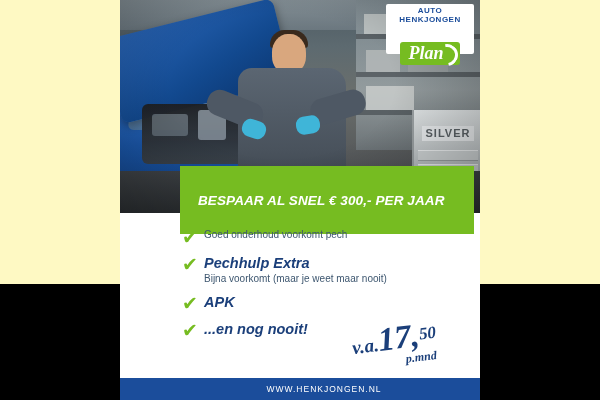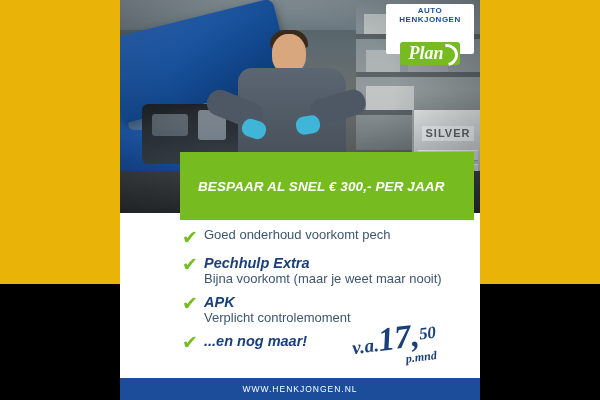--- a/index.html
+++ b/index.html
@@ -10,21 +10,21 @@
   body {
     width: 600px;
     height: 400px;
     overflow: hidden;
     font-family: "Liberation Sans", sans-serif;
   }
   .stage {
     position: relative;
     width: 600px;
     height: 284px;
-    background: #eab308;
+    background: #fef9c3;
   }
   .poster {
     position: absolute;
     left: 120px;
     top: 0;
     width: 360px;
     height: 400px;
     background: #ffffff;
     overflow: hidden;
   }
@@ -244,21 +244,21 @@
     border: 3px solid #ffffff;
     border-left-color: transparent;
     border-bottom-color: transparent;
     border-radius: 50%;
     transform: rotate(35deg);
   }
 
   
   .banner {
     position: absolute;
-    left: 60px; top: 152px;
+    left: 60px; top: 166px;
     width: 294px; height: 68px;
     background: #76bc21;
     display: flex;
     flex-direction: column;
     justify-content: center;
     padding-left: 18px;
     box-sizing: border-box;
   }
   .banner .bl {
     color: #ffffff;
@@ -293,21 +293,21 @@
     display: block;
     color: #1b3f7a;
     font-size: 14.5px;
     font-weight: bold;
     font-style: italic;
     line-height: 17px;
   }
   .row .txt .s {
     display: block;
     color: #3d566f;
-    font-size: 13px;
+    font-size: 10px;
     line-height: 12px;
     margin-top: 1px;
   }
 
   
   .price {
     position: absolute;
     left: 232px; top: 320px;
     color: #1b3f7a;
     font-family: "Liberation Serif", serif;
@@ -341,20 +341,21 @@
   .footer {
     position: absolute;
     left: 0; bottom: 0;
     width: 360px; height: 22px;
     background: #1b4d9b;
     color: #ffffff;
     font-size: 8.5px;
     letter-spacing: 1px;
     text-align: center;
     line-height: 22px;
+    padding-left: 24px;
   }
 </style>
 </head>
 <body>
 
 <div class="stage">
   <div class="poster">
 
     <div class="photo">
       <div class="bg"></div>
@@ -424,27 +425,26 @@
         <span class="check">✔</span>
         <span class="txt">
           <span class="t">Pechhulp Extra</span>
           <span class="s">Bijna voorkomt (maar je weet maar nooit)</span>
         </span>
       </div>
       <div class="row">
         <span class="check">✔</span>
         <span class="txt">
           <span class="t">APK</span>
-          <span class="s">Verplicht controlemoment</span>
         </span>
       </div>
       <div class="row">
         <span class="check">✔</span>
         <span class="txt">
-          <span class="t">...en nog maar!</span>
+          <span class="t">...en nog nooit!</span>
         </span>
       </div>
     </div>
 
     <div class="price">
       <span class="va">v.a.</span><span class="big">17,</span><span class="cents">50</span>
       <span class="per">p.mnd</span>
     </div>
 
     <div class="footer">WWW.HENKJONGEN.NL</div>

